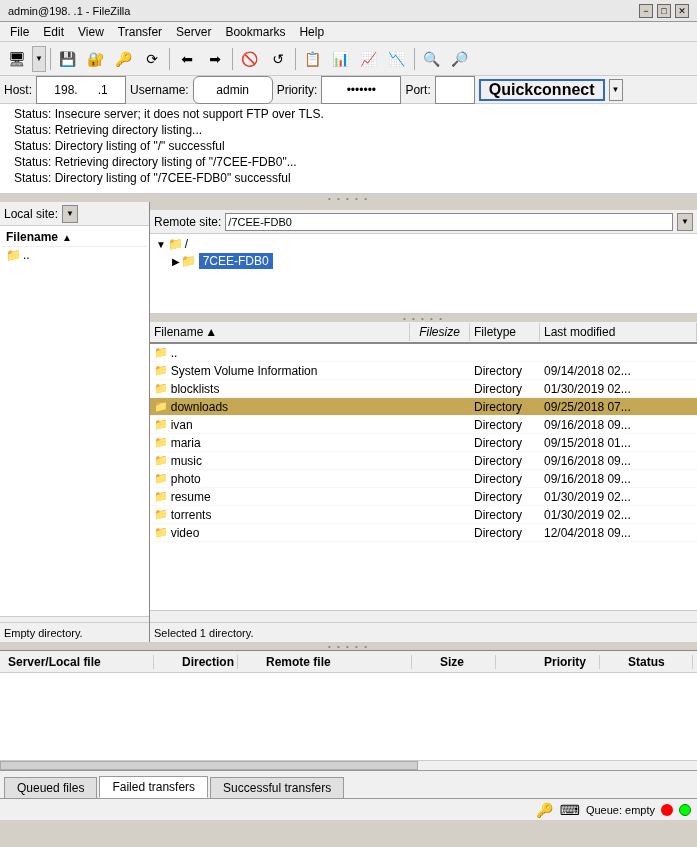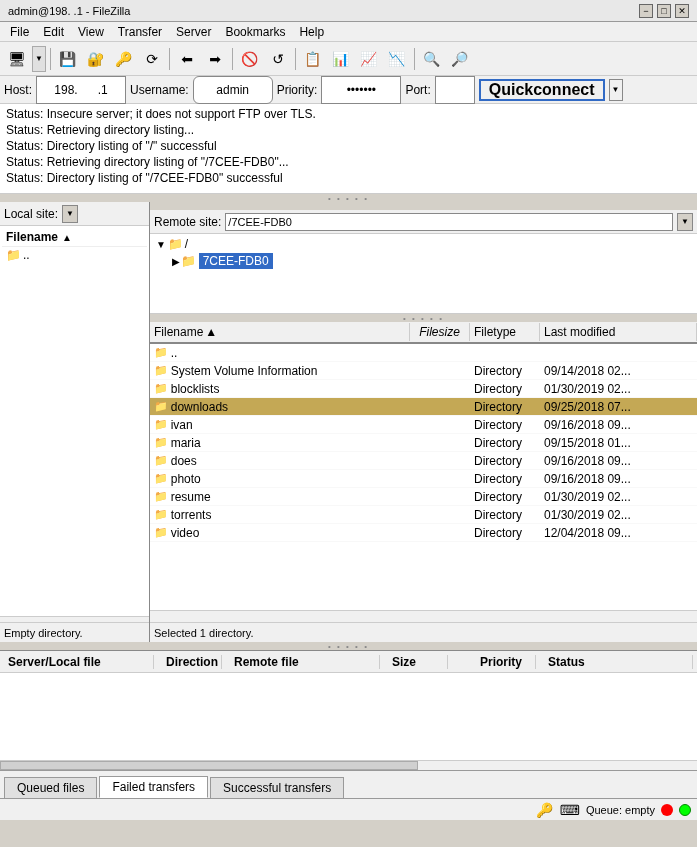--- a/index.html
+++ b/index.html
@@ -130,21 +130,21 @@
       display: flex;
       align-items: center;
       justify-content: center;
       font-size: 8px;
     }
 
     
     .status-log {
       background: white;
       border-bottom: 1px solid #ccc;
-      padding: 2px 6px;
+      padding: 2px 14px;
       height: 90px;
       overflow: hidden;
     }
     .status-line { line-height: 16px; font-size: 12px; }
 
     
     .drag-divider {
       background: #d4d0c8;
       height: 8px;
       display: flex;
@@ -332,21 +332,21 @@
       flex-direction: column;
     }
     .queue-header {
       background: #f0f0f0;
       border-bottom: 1px solid #ccc;
       height: 22px;
       display: flex;
       align-items: center;
       padding: 0 4px;
       font-size: 12px;
-      gap: 8px;
+      gap: 24px;
     }
     .queue-col {
       padding: 0 4px;
       border-right: 1px solid #ccc;
       font-weight: bold;
       white-space: nowrap;
     }
     .queue-body {
       flex: 1;
       overflow: hidden;
@@ -637,21 +637,21 @@
           <span>maria</span>
         </div>
         <div class="file-col" style="width:60px;"></div>
         <div class="file-col" style="width:70px;">Directory</div>
         <div class="file-col" style="flex:1;">09/15/2018 01...</div>
       </div>
 
       <div class="file-row">
         <div class="file-col" style="width:260px; display:flex; align-items:center;">
           <span class="file-folder-icon">📁</span>
-          <span>does</span>
+          <span>music</span>
         </div>
         <div class="file-col" style="width:60px;"></div>
         <div class="file-col" style="width:70px;">Directory</div>
         <div class="file-col" style="flex:1;">09/16/2018 09...</div>
       </div>
 
       <div class="file-row">
         <div class="file-col" style="width:260px; display:flex; align-items:center;">
           <span class="file-folder-icon">📁</span>
           <span>photo</span>

